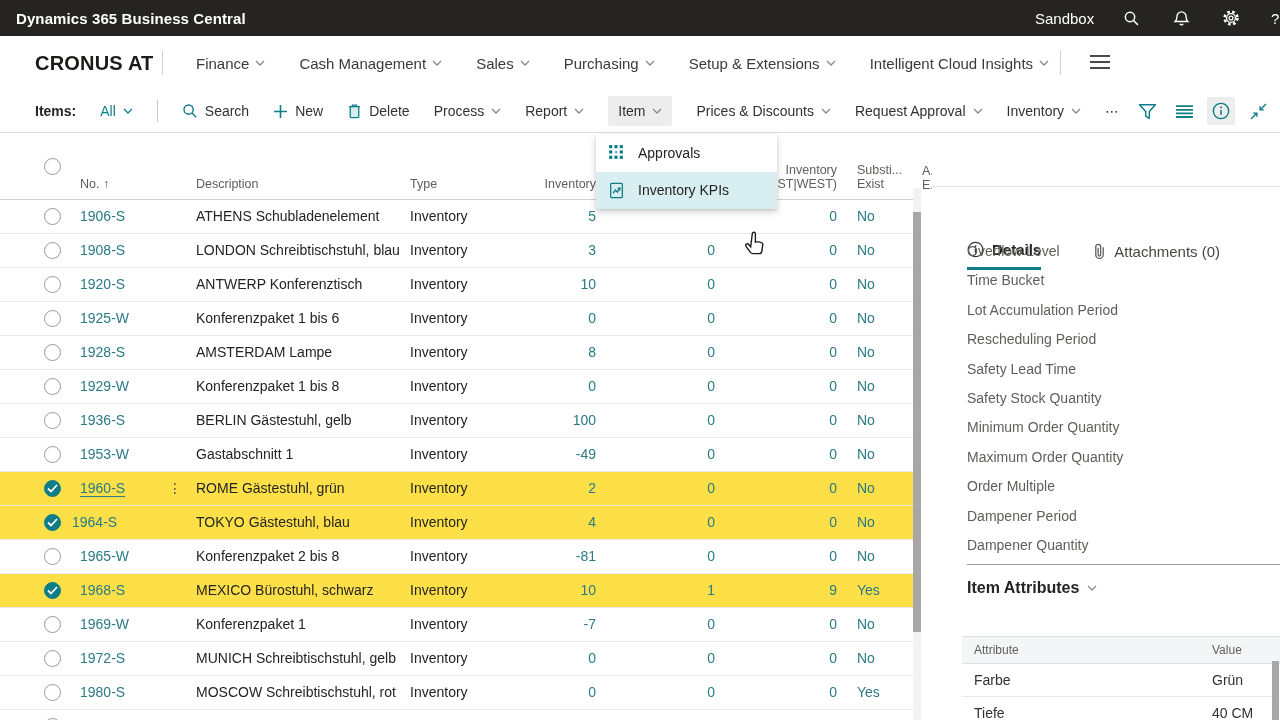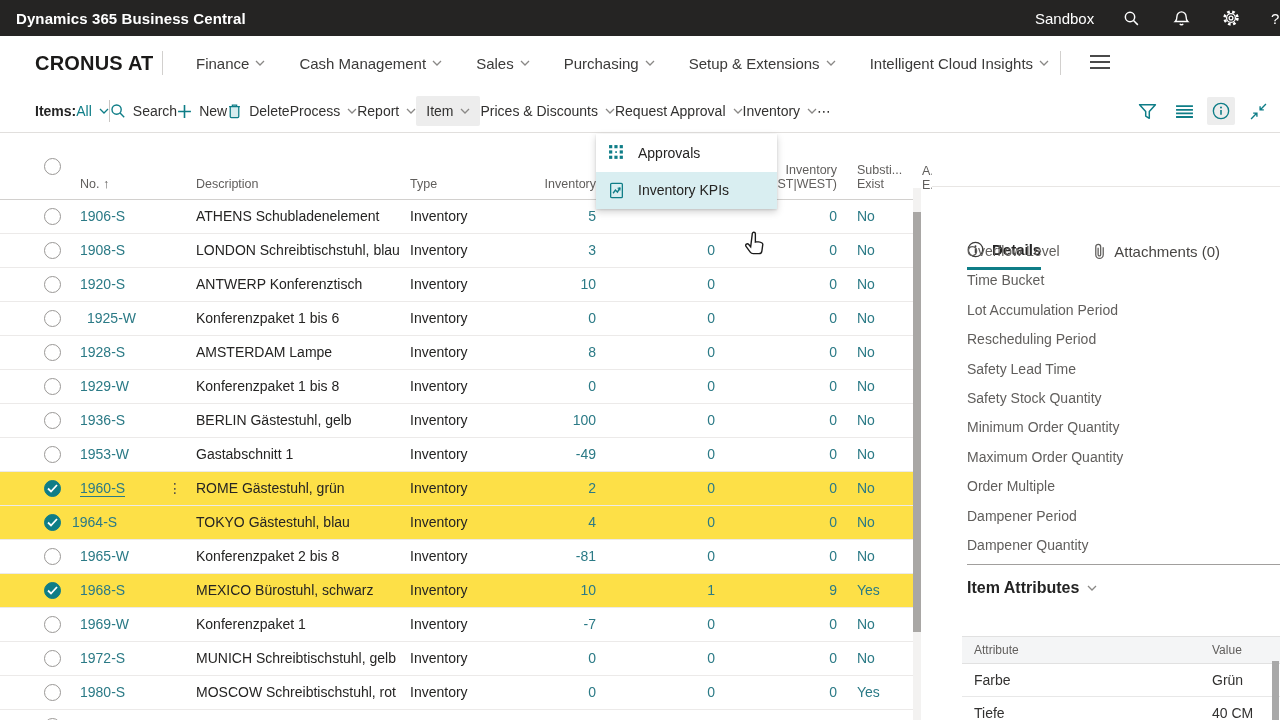--- a/index.html
+++ b/index.html
@@ -19,21 +19,21 @@
   .navbar { position:absolute; left:0; top:36px; width:1280px; height:54px; background:#fff; }
   .nv-company { position:absolute; left:35px; top:0; height:54px; display:flex; align-items:center; font-size:20px; font-weight:bold; color:#1b1a19; letter-spacing:.2px; }
   .nv-div { position:absolute; top:15px; width:1px; height:24px; background:#d2d0ce; }
   .nav-items { position:absolute; left:196px; top:0; height:54px; display:flex; align-items:center; gap:34px; }
   .nav-item { display:flex; align-items:center; gap:6px; font-size:15px; color:#3b3a39; cursor:pointer; white-space:nowrap; }
   .hamburger { position:absolute; left:1090px; top:19px; width:20px; cursor:pointer; }
   .hamburger div { height:2px; background:#4a4a4a; margin-bottom:4px; }
 
   
   .actionbar { position:absolute; left:0; top:90px; width:1280px; height:43px; background:#fff; border-bottom:1px solid #e1dfdd; }
-  .ab-left { position:absolute; left:35px; top:0; height:42px; display:flex; align-items:center; }
+  .ab-left { position:absolute; left:35px; top:0; height:42px; display:flex; align-items:center; gap:24px; }
   .ab-item { display:flex; align-items:center; gap:7px; font-size:14px; color:#323130; white-space:nowrap; cursor:pointer; }
   .ab-label { font-weight:bold; color:#242424; cursor:default; }
   .ab-accent { color:#0e7d87; }
   .ab-div { width:1px; height:22px; background:#c8c6c4; }
   .ab-open { background:#ededed; padding:7px 10px; border-radius:2px; }
   .ab-right { position:absolute; right:8px; top:0; height:42px; display:flex; align-items:center; gap:9px; }
   .ab-ricon { display:flex; align-items:center; justify-content:center; width:28px; height:28px; border-radius:2px; cursor:pointer; }
   .ab-ricon.active { background:#ededed; }
 
   
@@ -351,21 +351,21 @@
           <div class="cell link" style="left: 80px; width: 88px;"><span class="no-text">1920-S</span></div>
           <div class="cell " style="left: 196px; width: 208px;">ANTWERP Konferenztisch</div>
           <div class="cell " style="left: 410px; width: 96px;">Inventory</div>
           <div class="cell num right" style="left: 506px; width: 90px;">10</div>
           <div class="cell num right" style="left: 613px; width: 102px;">0</div>
           <div class="cell num right" style="left: 735px; width: 102px;">0</div>
           <div class="cell num" style="left: 857px; width: 56px;">No</div>
         </div>
         <div class="row">
           <div class="circ"></div>
-          <div class="cell link" style="left: 87px; width: 88px;"><span class="no-text">1925-W</span></div>
+          <div class="cell link" style="left: 80px; width: 88px;"><span class="no-text">1925-W</span></div>
           <div class="cell " style="left: 196px; width: 208px;">Konferenzpaket 1 bis 6</div>
           <div class="cell " style="left: 410px; width: 96px;">Inventory</div>
           <div class="cell num right" style="left: 506px; width: 90px;">0</div>
           <div class="cell num right" style="left: 613px; width: 102px;">0</div>
           <div class="cell num right" style="left: 735px; width: 102px;">0</div>
           <div class="cell num" style="left: 857px; width: 56px;">No</div>
         </div>
         <div class="row">
           <div class="circ"></div>
           <div class="cell link" style="left: 80px; width: 88px;"><span class="no-text">1928-S</span></div>

